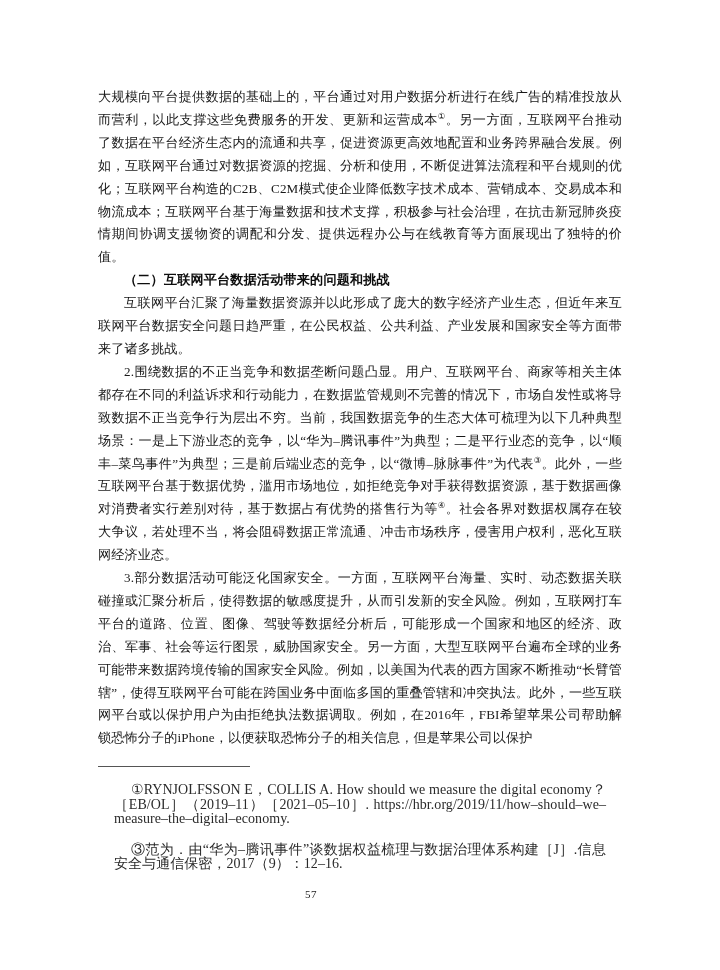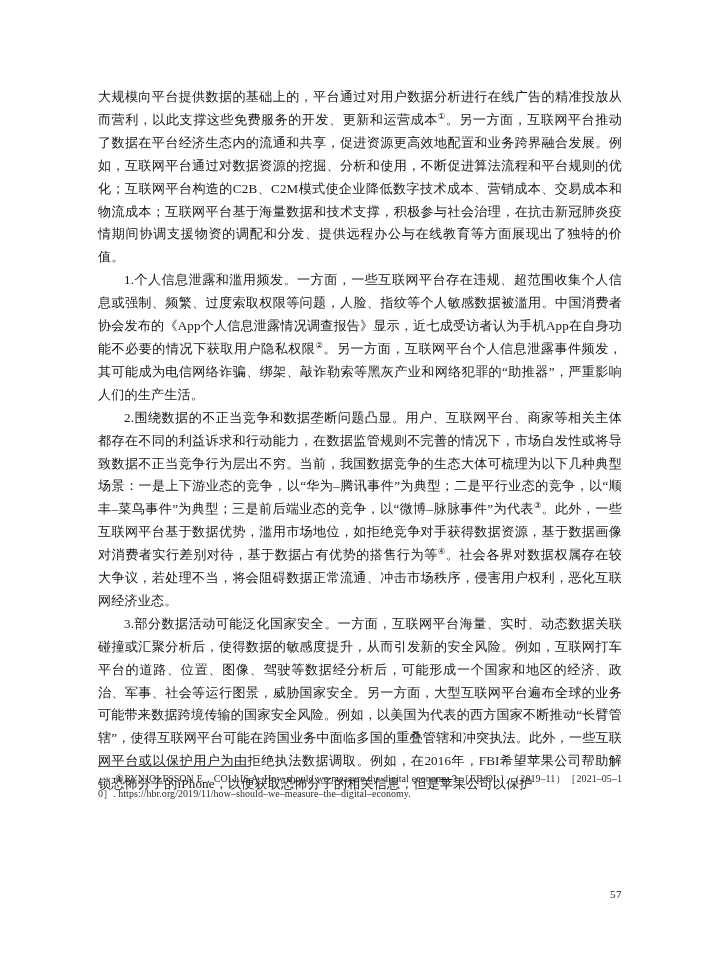--- a/index.html
+++ b/index.html
@@ -71,62 +71,64 @@
     width: 524px;
   }
   .fn-rule {
     width: 152px;
     height: 0;
     border: 0;
     border-top: 0.9px solid #555;
     margin: 0 0 5px 0;
   }
   .fn {
-    font-size: 10px;
+    font-size: 14px;
     line-height: 14.6px;
     text-align: justify;
     text-justify: inter-ideograph;
-    margin: 0;
+    margin: 16px;
     text-indent: 17px;
     color: #2a2a2a;
     letter-spacing: 0.05px;
     word-break: break-all;
   }
 
   
   .pagenum {
     position: absolute;
     left: 0;
     top: 888px;
     width: 622px;
-    text-align: right;
+    text-align: center;
     font-size: 11px;
     color: #222;
     letter-spacing: 0.5px;
   }
 </style>
 </head>
 <body>
 
 <div class="page">
 
   <div class="content">
 
     <p class="para noindent">大规模向平台提供数据的基础上的，平台通过对用户数据分析进行在线广告的精准投放从而营利，以此支撑这些免费服务的开发、更新和运营成本<sup class="fnmark">①</sup>。另一方面，互联网平台推动了数据在平台经济生态内的流通和共享，促进资源更高效地配置和业务跨界融合发展。例如，互联网平台通过对数据资源的挖掘、分析和使用，不断促进算法流程和平台规则的优化；互联网平台构造的C2B、C2M模式使企业降低数字技术成本、营销成本、交易成本和物流成本；互联网平台基于海量数据和技术支撑，积极参与社会治理，在抗击新冠肺炎疫情期间协调支援物资的调配和分发、提供远程办公与在线教育等方面展现出了独特的价值。</p>
 
+    <p class="heading">（二）互联网平台数据活动带来的问题和挑战</p>
 
+    <p class="para indent">互联网平台汇聚了海量数据资源并以此形成了庞大的数字经济产业生态，但近年来互联网平台数据安全问题日趋严重，在公民权益、公共利益、产业发展和国家安全等方面带来了诸多挑战。</p>
 
-    <p class="para indent">1.个人信息泄露和滥用频发。一方面，一些互联网平台存在违规、超范围收集个人信息或强制、频繁、过度索取权限等问题，人脸、指纹等个人敏感数据被滥用。中国消费者协会发布的《App个人信息泄露情况调查报告》显示，近七成受访者认为手机App在自身功能不必要的情况下获取用户隐私权限<sup class="fnmark">②</sup>。另一方面，互联网平台个人信息泄露事件频发，其可能成为电信网络诈骗、绑架、敲诈勒索等黑灰产业和网络犯罪的“助推器”，严重影响人们的生产生活。</p>
 
     <p class="para indent">2.围绕数据的不正当竞争和数据垄断问题凸显。用户、互联网平台、商家等相关主体都存在不同的利益诉求和行动能力，在数据监管规则不完善的情况下，市场自发性或将导致数据不正当竞争行为层出不穷。当前，我国数据竞争的生态大体可梳理为以下几种典型场景：一是上下游业态的竞争，以“华为–腾讯事件”为典型；二是平行业态的竞争，以“顺丰–菜鸟事件”为典型；三是前后端业态的竞争，以“微博–脉脉事件”为代表<sup class="fnmark">③</sup>。此外，一些互联网平台基于数据优势，滥用市场地位，如拒绝竞争对手获得数据资源，基于数据画像对消费者实行差别对待，基于数据占有优势的搭售行为等<sup class="fnmark">④</sup>。社会各界对数据权属存在较大争议，若处理不当，将会阻碍数据正常流通、冲击市场秩序，侵害用户权利，恶化互联网经济业态。</p>
 
     <p class="para indent">3.部分数据活动可能泛化国家安全。一方面，互联网平台海量、实时、动态数据关联碰撞或汇聚分析后，使得数据的敏感度提升，从而引发新的安全风险。例如，互联网打车平台的道路、位置、图像、驾驶等数据经分析后，可能形成一个国家和地区的经济、政治、军事、社会等运行图景，威胁国家安全。另一方面，大型互联网平台遍布全球的业务可能带来数据跨境传输的国家安全风险。例如，以美国为代表的西方国家不断推动“长臂管辖”，使得互联网平台可能在跨国业务中面临多国的重叠管辖和冲突执法。此外，一些互联网平台或以保护用户为由拒绝执法数据调取。例如，在2016年，FBI希望苹果公司帮助解锁恐怖分子的iPhone，以便获取恐怖分子的相关信息，但是苹果公司以保护</p>
 
   </div>
 
   <div class="footnotes">
     <hr class="fn-rule">
     <p class="fn">①RYNJOLFSSON E，COLLIS A. How should we measure the digital economy？［EB/OL］（2019–11）［2021–05–10］. https://hbr.org/2019/11/how–should–we–measure–the–digital–economy.</p>
+    <p class="fn">③范为．由“华为–腾讯事件”谈数据权益梳理与数据治理体系构建［J］.信息安全与通信保密，2017（9）：12–16.</p>
   </div>
 
   <div class="pagenum">57</div>
 
 </div>
 
 </body></html>

